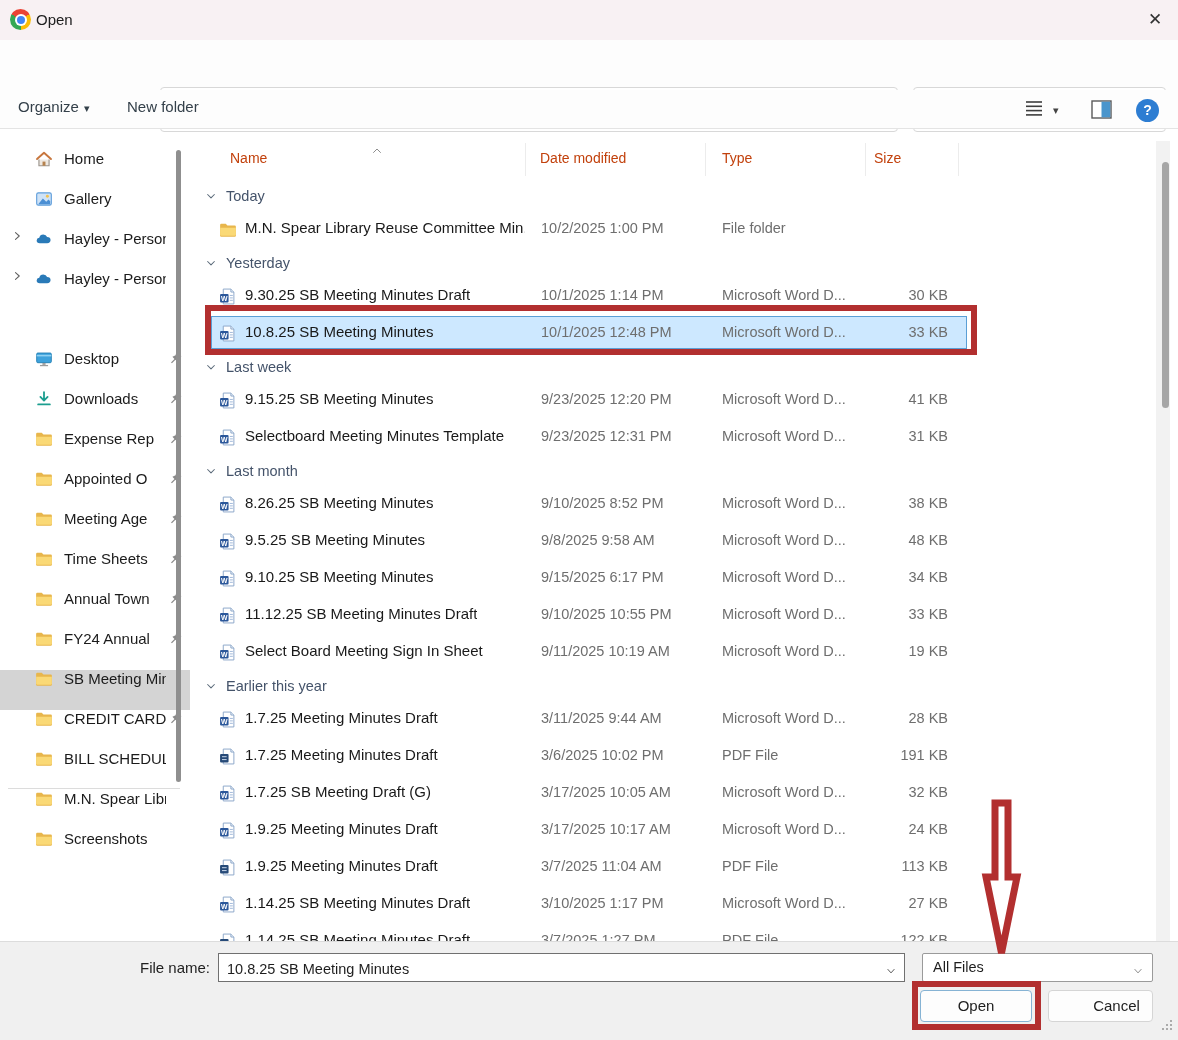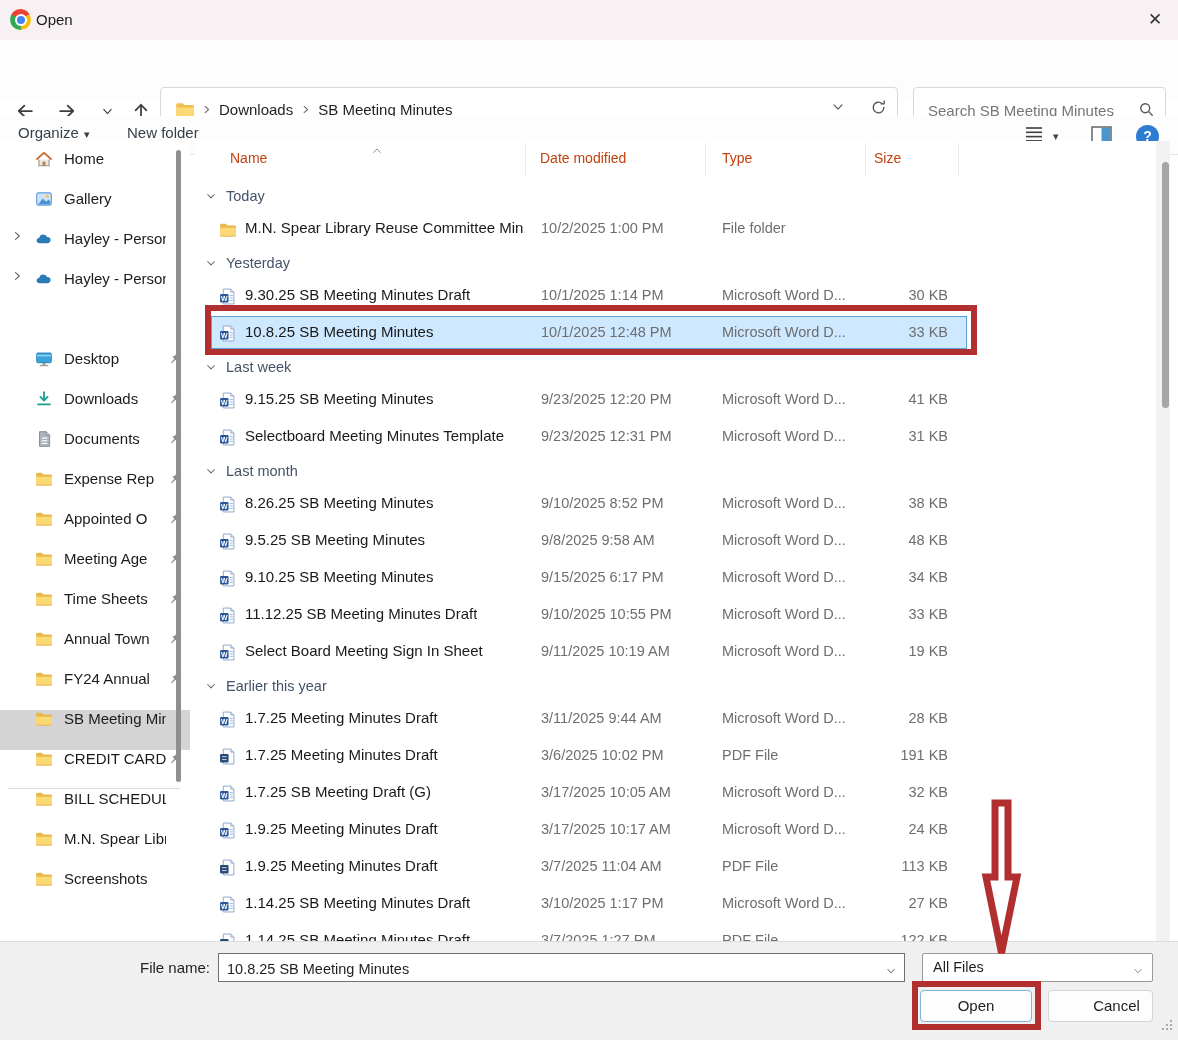--- a/index.html
+++ b/index.html
@@ -22,21 +22,21 @@
   #addressbar{position:absolute;left:160px;top:47px;width:738px;height:45px;background:#fff;border:1px solid #d8d8d8;border-radius:4px;box-sizing:border-box;display:flex;align-items:center;}
   #addressbar .crumb{font-size:15px;color:#1f1f1f;padding:0 4px;white-space:nowrap;}
   #addressbar .sep{display:flex;align-items:center;padding:0 3px;}
   #addr-chevron{position:absolute;right:52px;top:12px;}
   #refresh-btn{position:absolute;right:10px;top:11px;}
   #searchbox{position:absolute;left:913px;top:47px;width:253px;height:45px;background:#fff;border:1px solid #d8d8d8;border-radius:4px;box-sizing:border-box;}
   #searchbox input{position:absolute;left:12px;top:1px;width:200px;height:41px;border:none;outline:none;font-family:"Liberation Sans",sans-serif;font-size:15px;color:#444;background:transparent;}
   #searchbox input::placeholder{color:#767676;}
   #search-icon{position:absolute;right:10px;top:13px;}
   
-  #toolbarrow{position:absolute;left:0;top:90px;width:1178px;height:39px;background:#fdfdfd;border-bottom:1px solid #e4e4e4;box-sizing:border-box;margin-top:26px;}
+  #toolbarrow{position:absolute;left:0;top:90px;width:1178px;height:39px;background:#fdfdfd;border-bottom:1px solid #e4e4e4;box-sizing:border-box;}
   #organize-btn{position:absolute;left:18px;top:8px;font-size:15px;color:#34404a;cursor:pointer;}
   #organize-btn .caret{font-size:11px;color:#34404a;margin-left:5px;}
   #newfolder-btn{position:absolute;left:127px;top:8px;font-size:15px;color:#34404a;cursor:pointer;}
   #view-btn{position:absolute;left:1024px;top:9px;display:flex;align-items:center;cursor:pointer;}
   #view-btn .caret{font-size:11px;color:#444;margin-left:9px;}
   #preview-btn{position:absolute;left:1091px;top:10px;cursor:pointer;}
   #help-btn{position:absolute;left:1136px;top:9px;width:23px;height:23px;border-radius:50%;background:#2d7dd2;color:#fff;font-size:14px;font-weight:bold;text-align:center;line-height:23px;cursor:pointer;}
   
   #sidebar{position:absolute;left:0;top:141px;width:190px;height:799px;overflow:hidden;background:#fff;}
   .side-item{position:relative;height:40px;display:flex;cursor:pointer;}
@@ -268,40 +268,20 @@
         <span class="pin">
           <svg width="15" height="15" viewBox="0 0 16 16" fill="#8a8a8a">
             <path d="M9.3 1.6 L14.4 6.7 L12.5 7.2 L10.3 9.4 L10.1 12.7 L7.9 10.5 L4.2 14.2 L3.2 13.2 L6.9 9.5 L4.7 7.3 L8.1 5.5 L8.6 3.4 Z"></path>
           </svg>
         </span>
       </div>
       <div class="side-item">
         <span class="exp"></span>
         <span class="sicon">
           <svg width="18" height="18" viewBox="0 0 16 16">
-            <path d="M4 1.5 h6 l3 3 v10 h-9z" fill="#aab4bf" stroke="#7d8893" stroke-width="0.8"></path>
-            <path d="M10 1.5 v3 h3" fill="#cfd6dd" stroke="#7d8893" stroke-width="0.8"></path>
-            <g stroke="#fff" stroke-width="1">
-              <line x1="6" y1="7.2" x2="11" y2="7.2"></line>
-              <line x1="6" y1="9.6" x2="11" y2="9.6"></line>
-              <line x1="6" y1="12" x2="11" y2="12"></line>
-            </g>
-          </svg>
-        </span>
-        <span class="slabel">Documents</span>
-        <span class="pin">
-          <svg width="15" height="15" viewBox="0 0 16 16" fill="#8a8a8a">
-            <path d="M9.3 1.6 L14.4 6.7 L12.5 7.2 L10.3 9.4 L10.1 12.7 L7.9 10.5 L4.2 14.2 L3.2 13.2 L6.9 9.5 L4.7 7.3 L8.1 5.5 L8.6 3.4 Z"></path>
-          </svg>
-        </span>
-      </div>
-      <div class="side-item">
-        <span class="exp"></span>
-        <span class="sicon">
-          <svg width="18" height="18" viewBox="0 0 16 16">
             <path d="M1 3.5 a1 1 0 0 1 1-1 h4 l1.5 1.5 h6.5 a1 1 0 0 1 1 1 v8 a1 1 0 0 1 -1 1 h-12 a1 1 0 0 1 -1-1 z" fill="#e8b64c"></path>
             <path d="M1 6 h14 v6 a1 1 0 0 1 -1 1 h-12 a1 1 0 0 1 -1-1 z" fill="#fad976"></path>
           </svg>
         </span>
         <span class="slabel">Expense Rep</span>
         <span class="pin">
           <svg width="15" height="15" viewBox="0 0 16 16" fill="#8a8a8a">
             <path d="M9.3 1.6 L14.4 6.7 L12.5 7.2 L10.3 9.4 L10.1 12.7 L7.9 10.5 L4.2 14.2 L3.2 13.2 L6.9 9.5 L4.7 7.3 L8.1 5.5 L8.6 3.4 Z"></path>
           </svg>
         </span>

